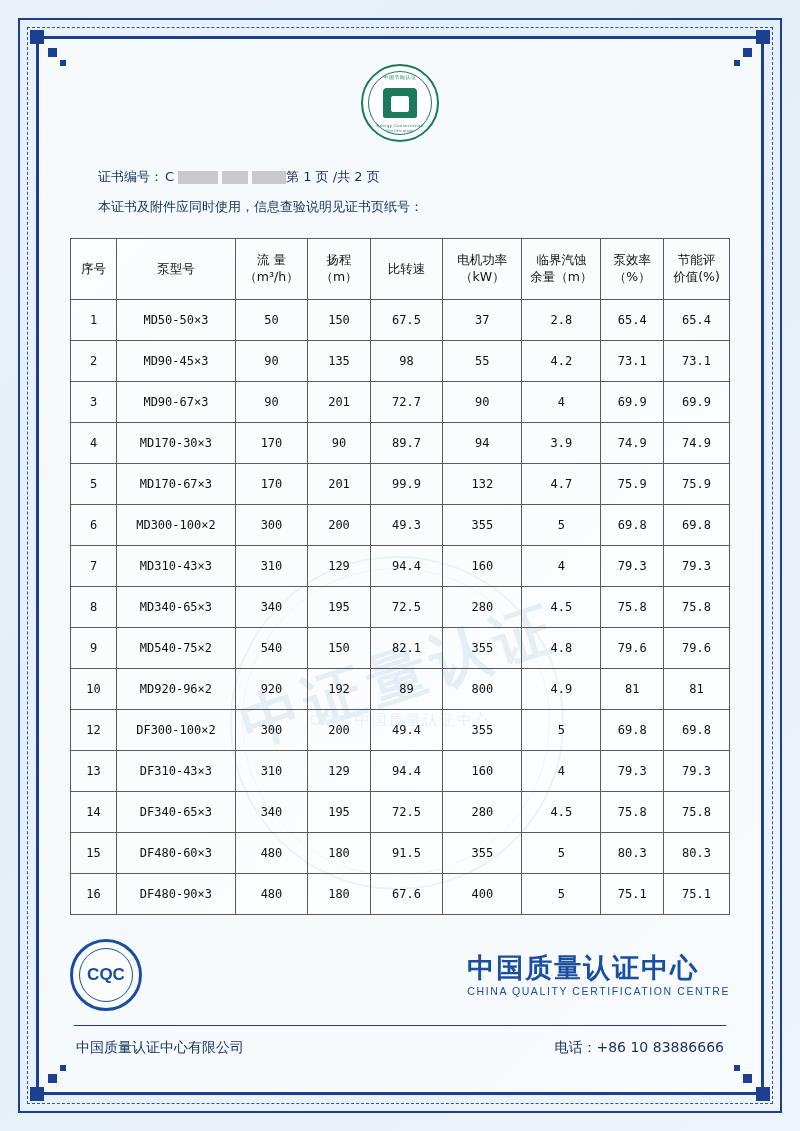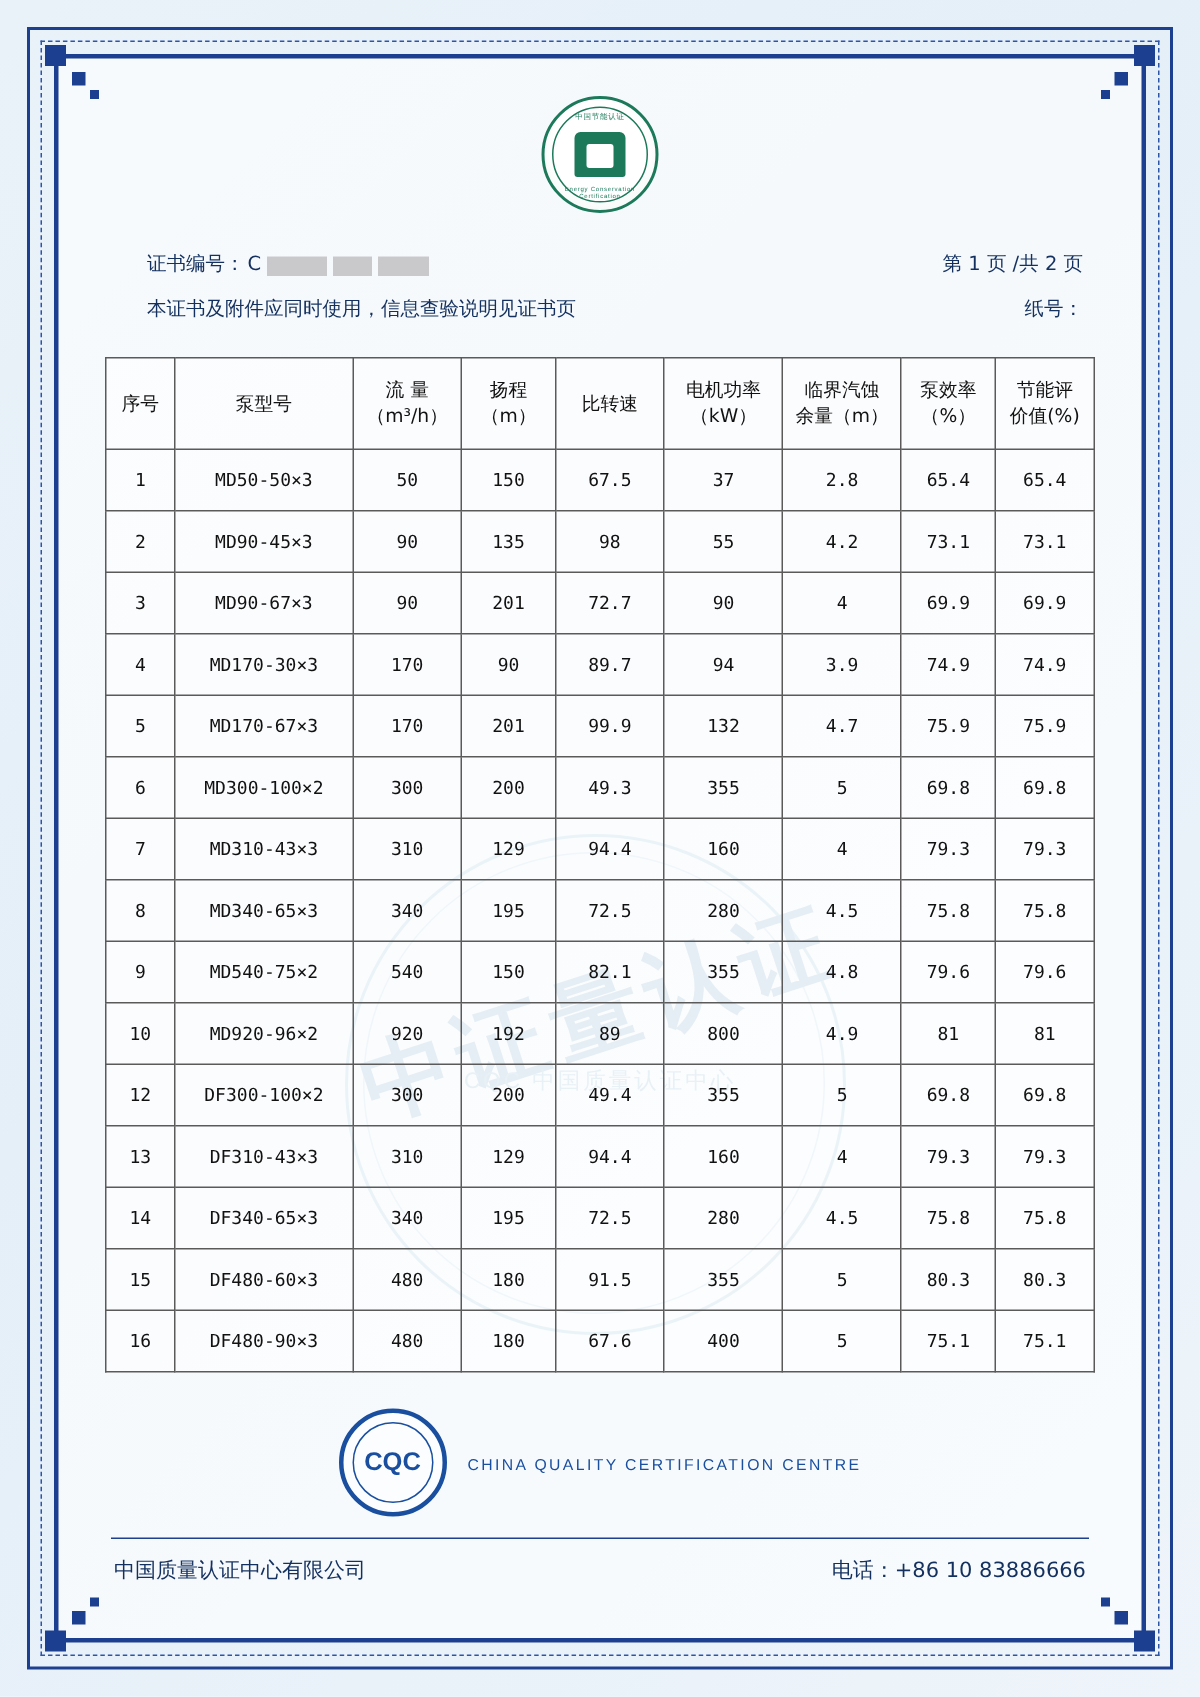--- a/index.html
+++ b/index.html
@@ -208,21 +208,20 @@
 
   
   .meta {
     margin-top: 22px;
     font-size: 13px;
     color: #13305f;
     font-family: "DejaVu Sans", sans-serif;
   }
   .meta-row {
     display: flex;
-    justify-content: space-between;
     align-items: center;
     padding: 0 8px 0 28px;
     line-height: 26px;
   }
   .cert-no {
     display: flex;
     align-items: center;
     gap: 2px;
   }
   .redacted {
@@ -274,21 +273,21 @@
   .col-ns    { width: 11%; }
   .col-power { width: 12%; }
   .col-npsh  { width: 12%; }
   .col-eff   { width: 9.5%; }
   .col-rate  { width: 10%; }
 
   
   .cqc-block {
     display: flex;
     align-items: center;
-    justify-content: center;
+    justify-content: space-between;
     gap: 14px;
     margin-top: 24px;
   }
   .cqc-mark {
     width: 66px; height: 66px;
     border-radius: 50%;
     border: 3px solid #1a4fa0;
     position: relative;
     flex: 0 0 auto;
     background: rgba(255,255,255,0.6);
@@ -629,20 +628,21 @@
             </tr>
           </tbody>
       </table>
 
       <div class="cqc-block">
         <div class="cqc-mark">
           <div class="inner-ring"></div>
           <div class="letters">CQC</div>
         </div>
         <div class="cqc-text">
+          <div class="cn">中国质量认证中心</div>
           <div class="en">CHINA QUALITY CERTIFICATION CENTRE</div>
         </div>
       </div>
 
       <div class="footer-rule"></div>
 
       <div class="footer">
         <div class="left">
           <div>中国质量认证中心有限公司</div>
 

